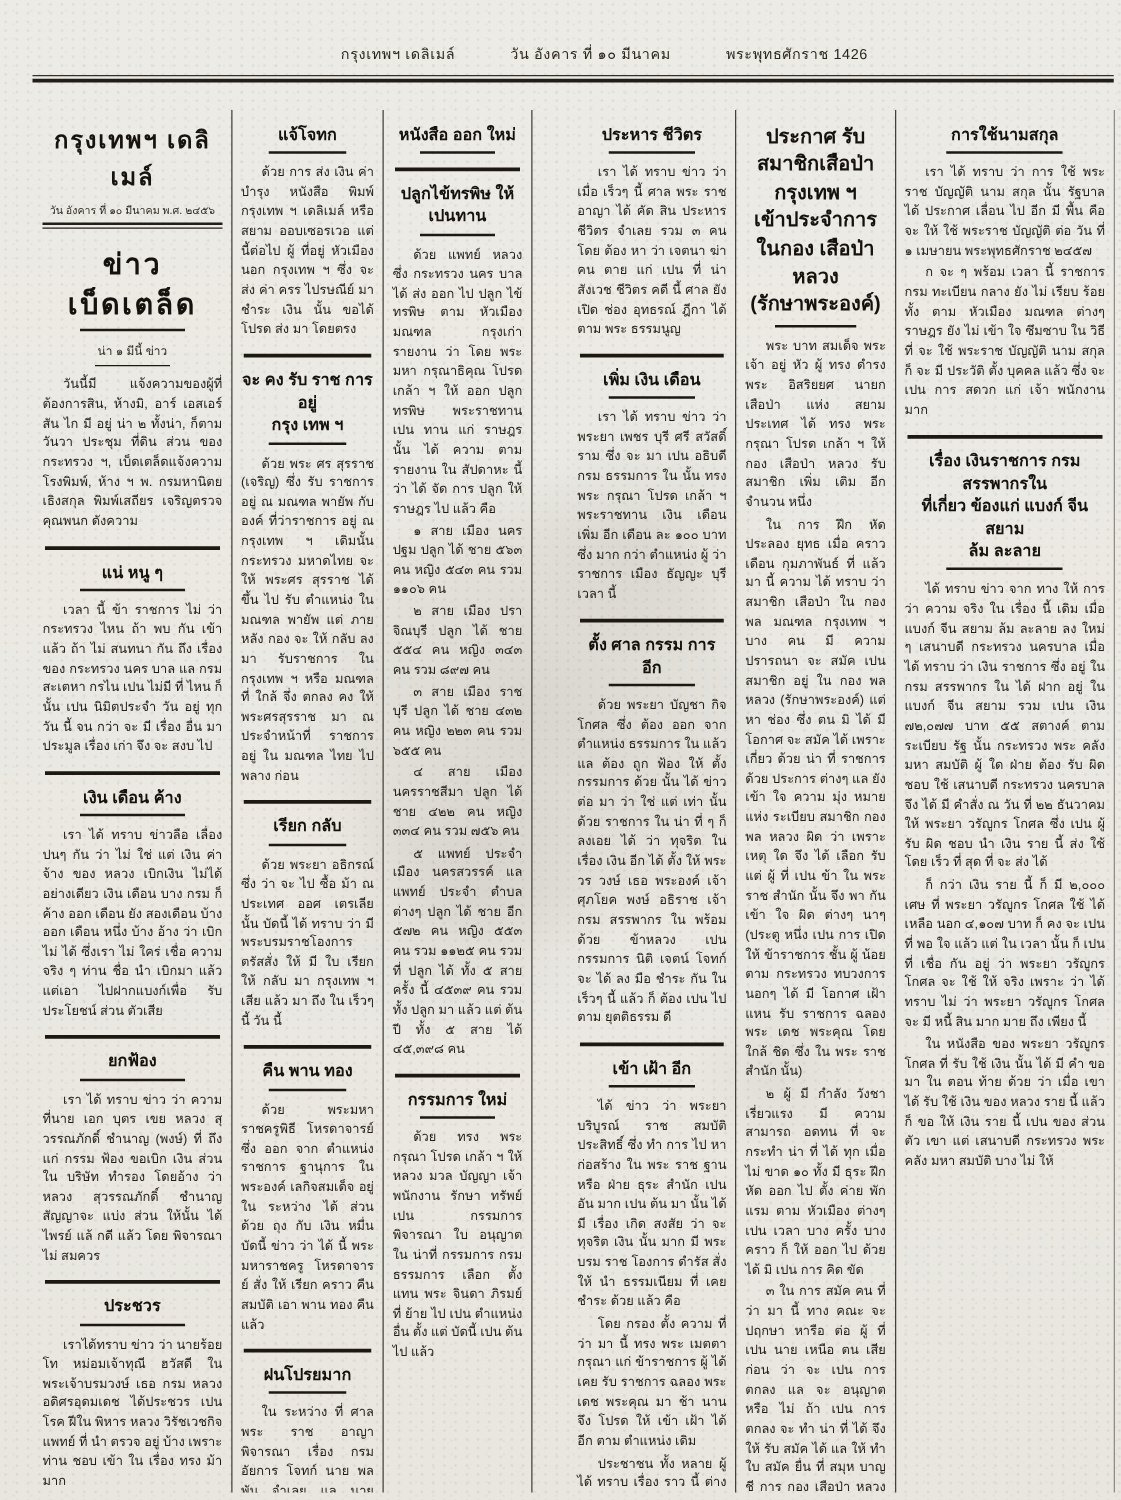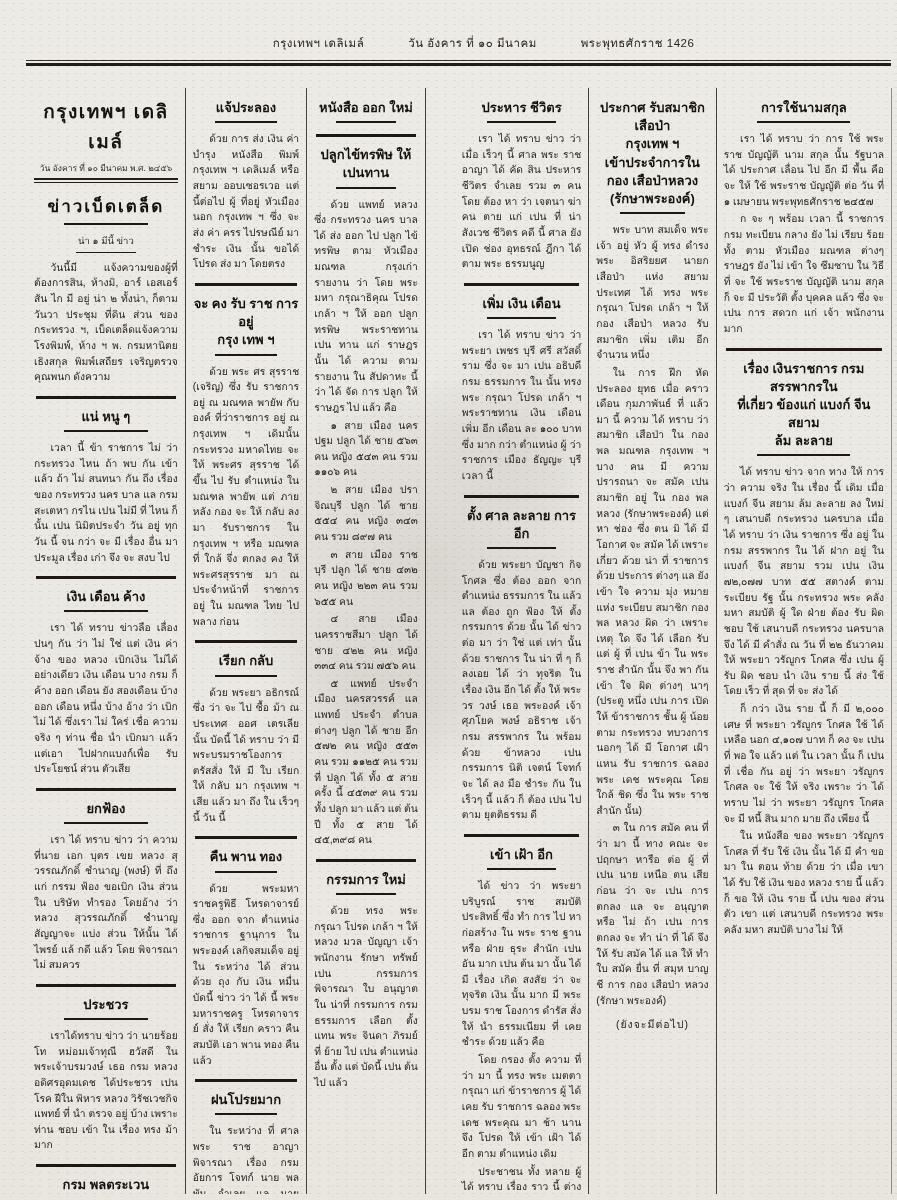--- a/index.html
+++ b/index.html
@@ -47,22 +47,22 @@
   .rule-double-sm::after{content:"";position:absolute;left:0;right:0;top:2px;height:1px;background:#221d16;}
   .section{margin-top:2px;}
   .sep-rule{height:3px;background:#1d1812;margin:11px 2px 3px;}
   .heading{font-size:13px;font-weight:bold;text-align:center;margin:9px 0 2px;line-height:1.4;color:#15110c;}
   .heading-line{display:block;}
   .head-rule{width:58%;height:2px;background:#1d1812;margin:4px auto 8px;}
   .subheading{font-size:9.5px;text-align:center;color:#2c2720;}
   .thin-rule{width:42%;height:1px;background:#1d1812;margin:4px auto 7px;}
   .para{font-size:10.3px;line-height:1.52;text-align:justify;text-indent:1.6em;margin:0 0 2px;word-break:break-word;color:#221d17;}
   .ending{text-align:center;font-size:10.5px;margin-top:8px;letter-spacing:1px;}
-  .c1 .section:first-of-type .heading{font-size:17px;letter-spacing:2px;}
-  .c5 .heading{font-size:13px;}
+  .c1 .section:first-of-type .heading{font-size:23px;letter-spacing:2px;}
+  .c5 .heading{font-size:16px;}
   .c6 .section:nth-of-type(2) .heading{font-size:13px;}
 </style>
 </head>
 <body>
 
 <div class="page">
   <header class="masthead">
     <span>กรุงเทพฯ เดลิเมล์</span>
     <span>วัน อังคาร ที่ ๑๐ มีนาคม</span>
     <span>พระพุทธศักราช 1426</span>
@@ -121,21 +121,21 @@
           <h2 class="heading" style="margin: 9px 0px 2px;">
             <span class="heading-line">กรม พลตระเวน</span>
           </h2>
           <div class="head-rule"></div>
           <p class="para">เราได้ทราบ ข่าว ว่า กรม พลตระเวน ได้ มี คำสั่ง ให้ ย้าย นายเวร นายแผนก จาก สเตชนี่ ท่า ข้าม ไป อยู่สเตชนี่บาง กอแหลม</p>
         </section>
       </div>
     <div class="col c2">
         <section class="section">
           <h2 class="heading" style="margin: 9px 0px 2px;">
-            <span class="heading-line">แจ้ประลอง</span>
+            <span class="heading-line">แจ้โจทก</span>
           </h2>
           <div class="head-rule"></div>
           <p class="para">ด้วย การ ส่ง เงิน ค่า บำรุง หนังสือ พิมพ์ กรุงเทพ ฯ เดลิเมล์ หรือ สยาม ออบเซอรเวอ แต่นี้ต่อไป ผู้ ที่อยู่ หัวเมือง นอก กรุงเทพ ฯ ซึ่ง จะ ส่ง ค่า ครร ไปรษณีย์ มาชำระ เงิน นั้น ขอได้ โปรด ส่ง มา โดยตรง</p>
         </section>
         <section class="section">
           <div class="sep-rule"></div>
           <h2 class="heading" style="margin: 9px 0px 2px;">
             <span class="heading-line">จะ คง รับ ราช การ อยู่</span>
             <span class="heading-line">กรุง เทพ ฯ</span>
           </h2>
@@ -208,21 +208,21 @@
           <div class="sep-rule"></div>
           <h2 class="heading" style="margin: 9px 0px 2px;">
             <span class="heading-line">เพิ่ม เงิน เดือน</span>
           </h2>
           <div class="head-rule"></div>
           <p class="para">เรา ได้ ทราบ ข่าว ว่า พระยา เพชร บุรี ศรี สวัสดิ์ ราม ซึ่ง จะ มา เปน อธิบดี กรม ธรรมการ ใน นั้น ทรง พระ กรุณา โปรด เกล้า ฯ พระราชทาน เงิน เดือน เพิ่ม อีก เดือน ละ ๑๐๐ บาท ซึ่ง มาก กว่า ตำแหน่ง ผู้ ว่าราชการ เมือง ธัญญะ บุรี เวลา นี้</p>
         </section>
         <section class="section">
           <div class="sep-rule"></div>
           <h2 class="heading" style="margin: 9px 0px 2px;">
-            <span class="heading-line">ตั้ง ศาล ละลาย การ อีก</span>
+            <span class="heading-line">ตั้ง ศาล กรรม การ อีก</span>
           </h2>
           <div class="head-rule"></div>
           <p class="para">ด้วย พระยา บัญชา กิจโกศล ซึ่ง ต้อง ออก จาก ตำแหน่ง ธรรมการ ใน แล้ว แล ต้อง ถูก ฟ้อง ให้ ตั้ง กรรมการ ด้วย นั้น ได้ ข่าว ต่อ มา ว่า ใช่ แต่ เท่า นั้น ด้วย ราชการ ใน น่า ที่ ๆ ก็ ลงเอย ได้ ว่า ทุจริต ใน เรื่อง เงิน อีก ได้ ตั้ง ให้ พระ วร วงษ์ เธอ พระองค์ เจ้า ศุภโยค พงษ์ อธิราช เจ้า กรม สรรพากร ใน พร้อม ด้วย ข้าหลวง เปน กรรมการ นิติ เจตน์ โจทก์ จะ ได้ ลง มือ ชำระ กัน ใน เร็วๆ นี้ แล้ว ก็ ต้อง เปน ไป ตาม ยุตติธรรม ดี</p>
         </section>
         <section class="section">
           <div class="sep-rule"></div>
           <h2 class="heading" style="margin: 9px 0px 2px;">
             <span class="heading-line">เข้า เฝ้า อีก</span>
           </h2>
           <div class="head-rule"></div>
@@ -235,20 +235,21 @@
         <section class="section">
           <h2 class="heading" style="margin: 9px 0px 2px;">
             <span class="heading-line">ประกาศ รับสมาชิกเสือป่า</span>
             <span class="heading-line">กรุงเทพ ฯ</span>
             <span class="heading-line">เข้าประจำการในกอง เสือป่าหลวง</span>
             <span class="heading-line">(รักษาพระองค์)</span>
           </h2>
           <div class="head-rule"></div>
           <p class="para">พระ บาท สมเด็จ พระ เจ้า อยู่ หัว ผู้ ทรง ดำรง พระ อิสริยยศ นายก เสือป่า แห่ง สยาม ประเทศ ได้ ทรง พระ กรุณา โปรด เกล้า ฯ ให้ กอง เสือป่า หลวง รับ สมาชิก เพิ่ม เติม อีก จำนวน หนึ่ง</p>
           <p class="para">ใน การ ฝึก หัด ประลอง ยุทธ เมื่อ คราว เดือน กุมภาพันธ์ ที่ แล้ว มา นี้ ความ ได้ ทราบ ว่า สมาชิก เสือป่า ใน กอง พล มณฑล กรุงเทพ ฯ บาง คน มี ความ ปรารถนา จะ สมัค เปน สมาชิก อยู่ ใน กอง พล หลวง (รักษาพระองค์) แต่ หา ช่อง ซึ่ง ตน มิ ได้ มี โอกาศ จะ สมัค ได้ เพราะ เกี่ยว ด้วย น่า ที่ ราชการ ด้วย ประการ ต่างๆ แล ยัง เข้า ใจ ความ มุ่ง หมาย แห่ง ระเบียบ สมาชิก กอง พล หลวง ผิด ว่า เพราะ เหตุ ใด จึง ได้ เลือก รับ แต่ ผู้ ที่ เปน ข้า ใน พระ ราช สำนัก นั้น จึง พา กัน เข้า ใจ ผิด ต่างๆ นาๆ (ประตู หนึ่ง เปน การ เปิด ให้ ข้าราชการ ชั้น ผู้ น้อย ตาม กระทรวง ทบวงการ นอกๆ ได้ มี โอกาศ เฝ้า แหน รับ ราชการ ฉลอง พระ เดช พระคุณ โดย ใกล้ ชิด ซึ่ง ใน พระ ราช สำนัก นั้น)</p>
+          <p class="para">๒ ผู้ มี กำลัง วังชา เรี่ยวแรง มี ความ สามารถ อดทน ที่ จะ กระทำ น่า ที่ ได้ ทุก เมื่อ ไม่ ขาด ๑๐ ทั้ง มี ธุระ ฝึก หัด ออก ไป ตั้ง ค่าย พัก แรม ตาม หัวเมือง ต่างๆ เปน เวลา บาง ครั้ง บาง คราว ก็ ให้ ออก ไป ด้วย ได้ มิ เปน การ คิด ขัด</p>
           <p class="para">๓ ใน การ สมัค คน ที่ ว่า มา นี้ ทาง คณะ จะ ปฤกษา หารือ ต่อ ผู้ ที่ เปน นาย เหนือ ตน เสีย ก่อน ว่า จะ เปน การ ตกลง แล จะ อนุญาต หรือ ไม่ ถ้า เปน การ ตกลง จะ ทำ น่า ที่ ได้ จึง ให้ รับ สมัค ได้ แล ให้ ทำ ใบ สมัค ยื่น ที่ สมุห บาญชี การ กอง เสือป่า หลวง (รักษา พระองค์)</p>
           <div class="ending">(ยังจะมีต่อไป)</div>
         </section>
       </div>
     <div class="col c6">
         <section class="section">
           <h2 class="heading" style="margin: 9px 0px 2px;">
             <span class="heading-line">การใช้นามสกุล</span>
           </h2>
           <div class="head-rule"></div>

